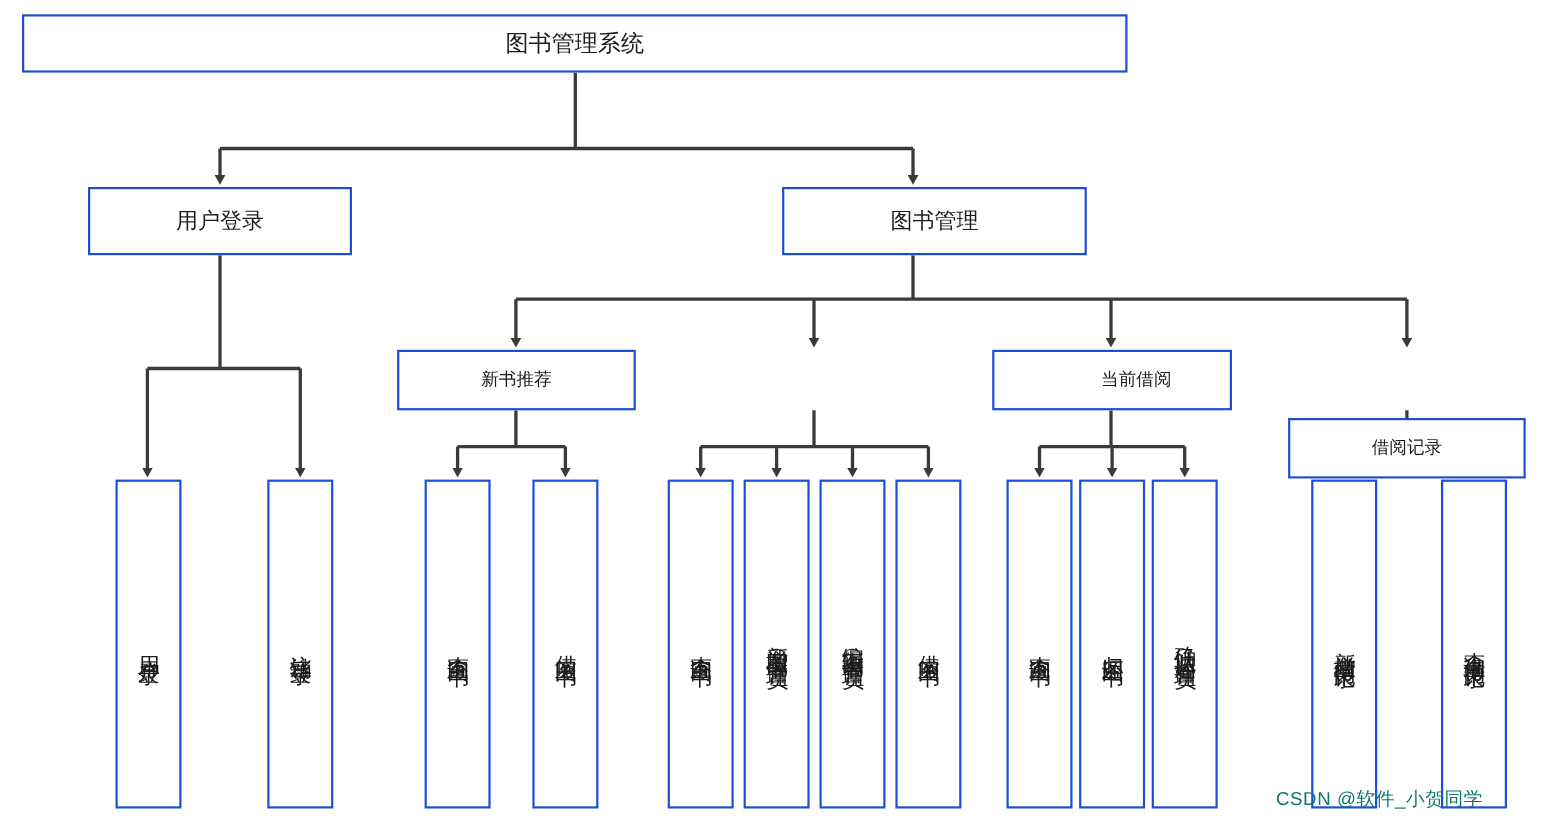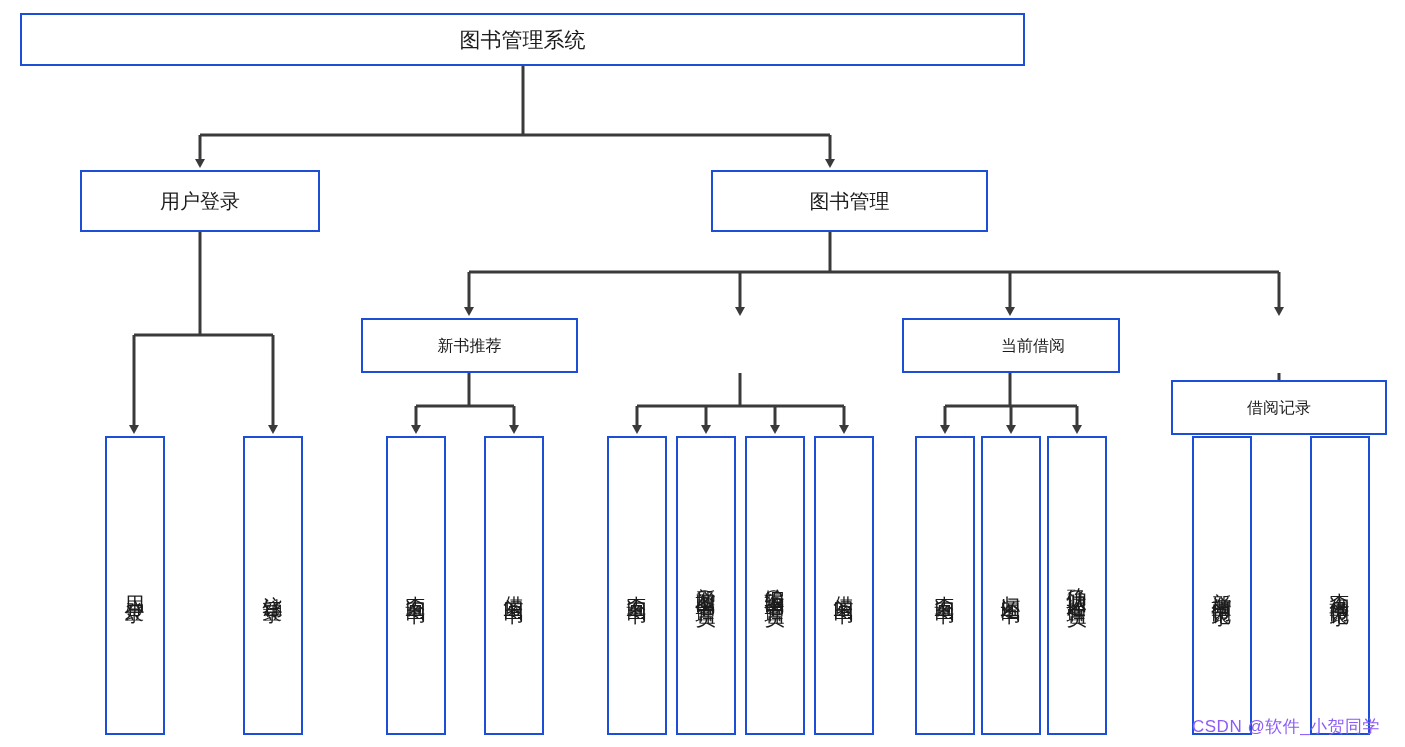--- a/index.html
+++ b/index.html
@@ -170,15 +170,15 @@
   <div class="node leaf" style="left: 1047px; top: 436px; width: 60px; height: 299px;">
     <span class="leaf-label">确认归还（管理员）</span>
   </div>
   <div class="node leaf" style="left: 1192px; top: 436px; width: 60px; height: 299px;">
     <span class="leaf-label">新增借阅记录</span>
   </div>
   <div class="node leaf" style="left: 1310px; top: 436px; width: 60px; height: 299px;">
     <span class="leaf-label">查询借阅记录</span>
   </div>
 
-  <div class="watermark" style="left: 1192px; top: 715px; color: #8b5cf6;">CSDN @软件_小贺同学</div>
+  <div class="watermark" style="left: 1160px; top: 715px; color: #0f766e;">CSDN @软件_小贺同学</div>
 
 </div>
 
 </body></html>

